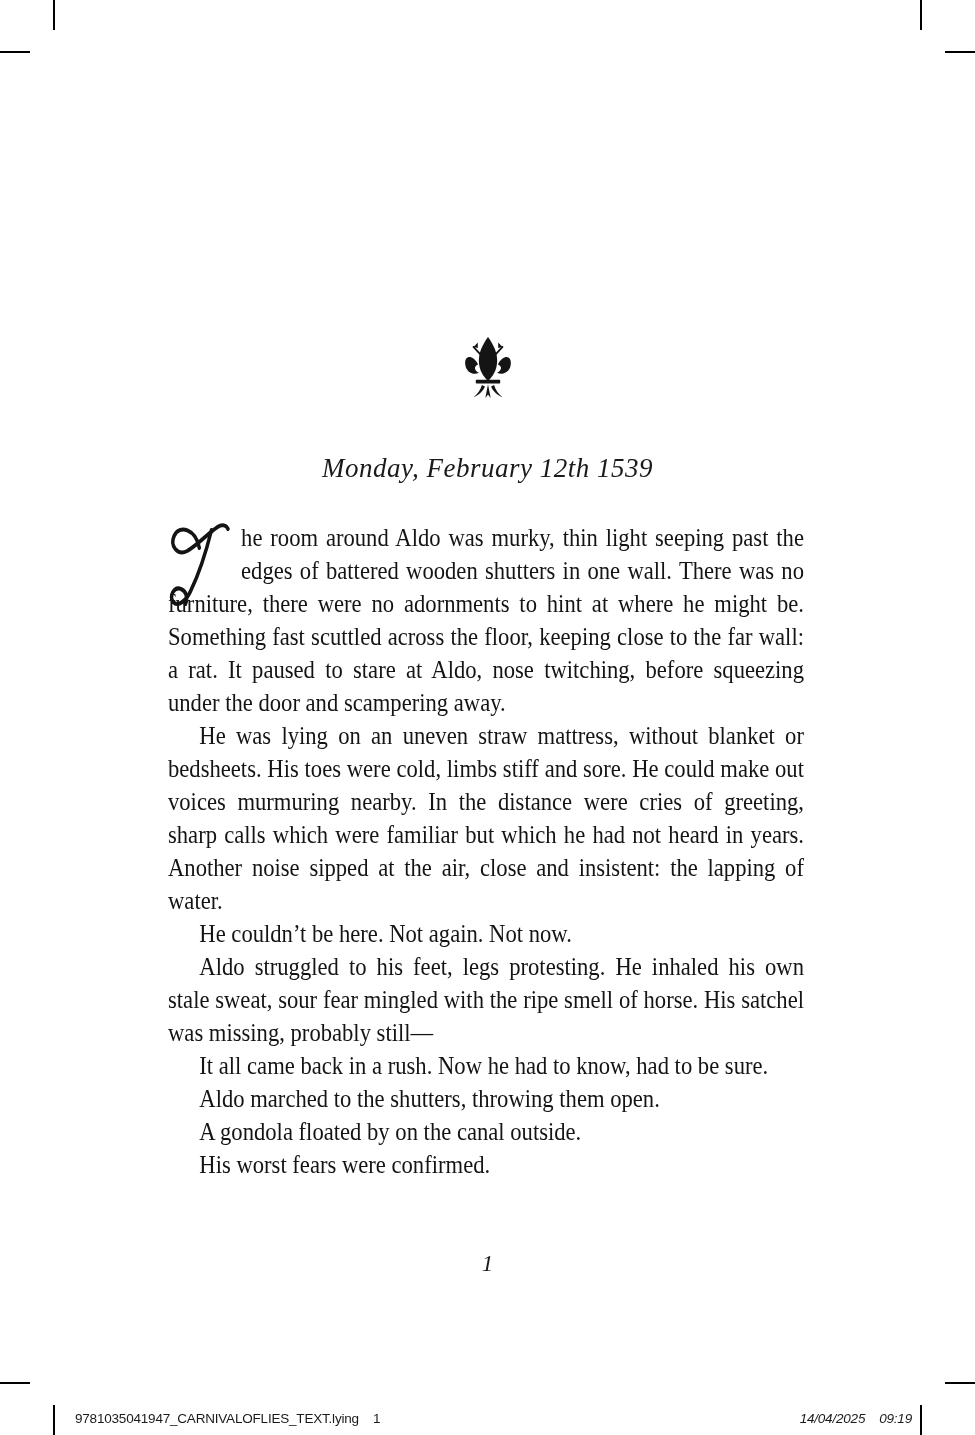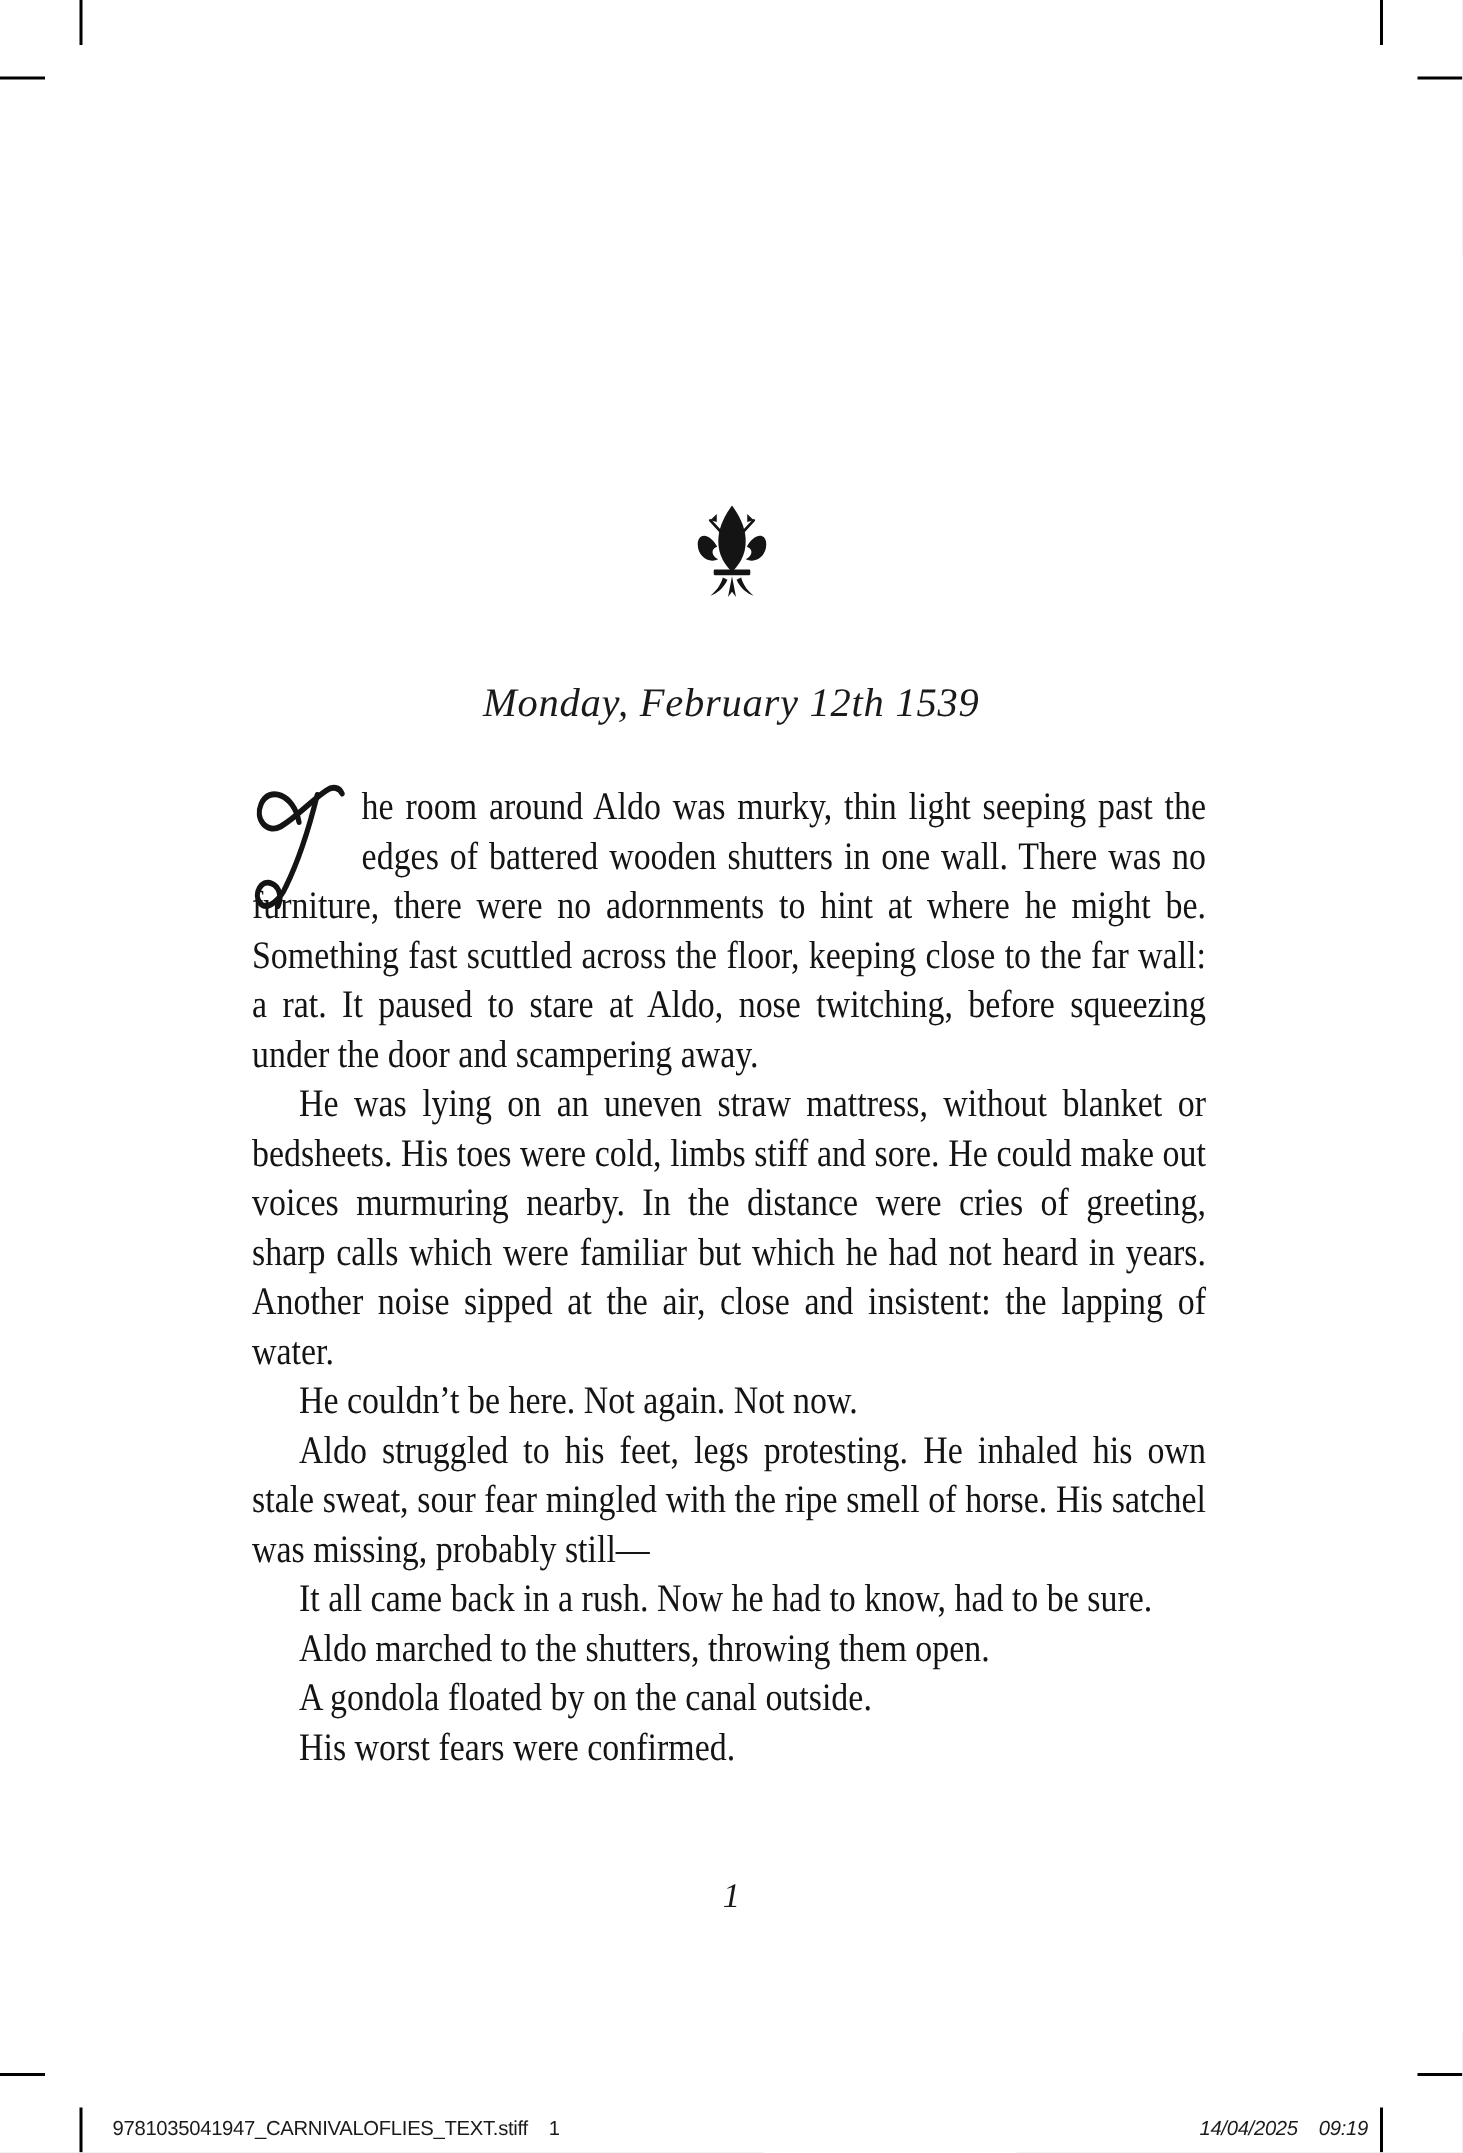--- a/index.html
+++ b/index.html
@@ -136,16 +136,16 @@
     <p>He couldn’t be here. Not again. Not now.</p>
     <p>Aldo struggled to his feet, legs protesting. He inhaled his own stale sweat, sour fear mingled with the ripe smell of horse. His satchel was missing, probably still—</p>
     <p>It all came back in a rush. Now he had to know, had to be sure.</p>
     <p>Aldo marched to the shutters, throwing them open.</p>
     <p>A gondola floated by on the canal outside.</p>
     <p>His worst fears were confirmed.</p>
   </div>
 
   <div class="page-number">1</div>
 
-  <div class="slug slug-left"><span>9781035041947_CARNIVALOFLIES_TEXT.stiff</span><span class="slug-gap"></span><span>1</span></div>
+  <div class="slug slug-left"><span>9781035041947_CARNIVALOFLIES_TEXT.lying</span><span class="slug-gap"></span><span>1</span></div>
   <div class="slug slug-right"><span>14/04/2025</span><span class="slug-gap"></span><span>09:19</span></div>
 
 </div>
 
 </body></html>

